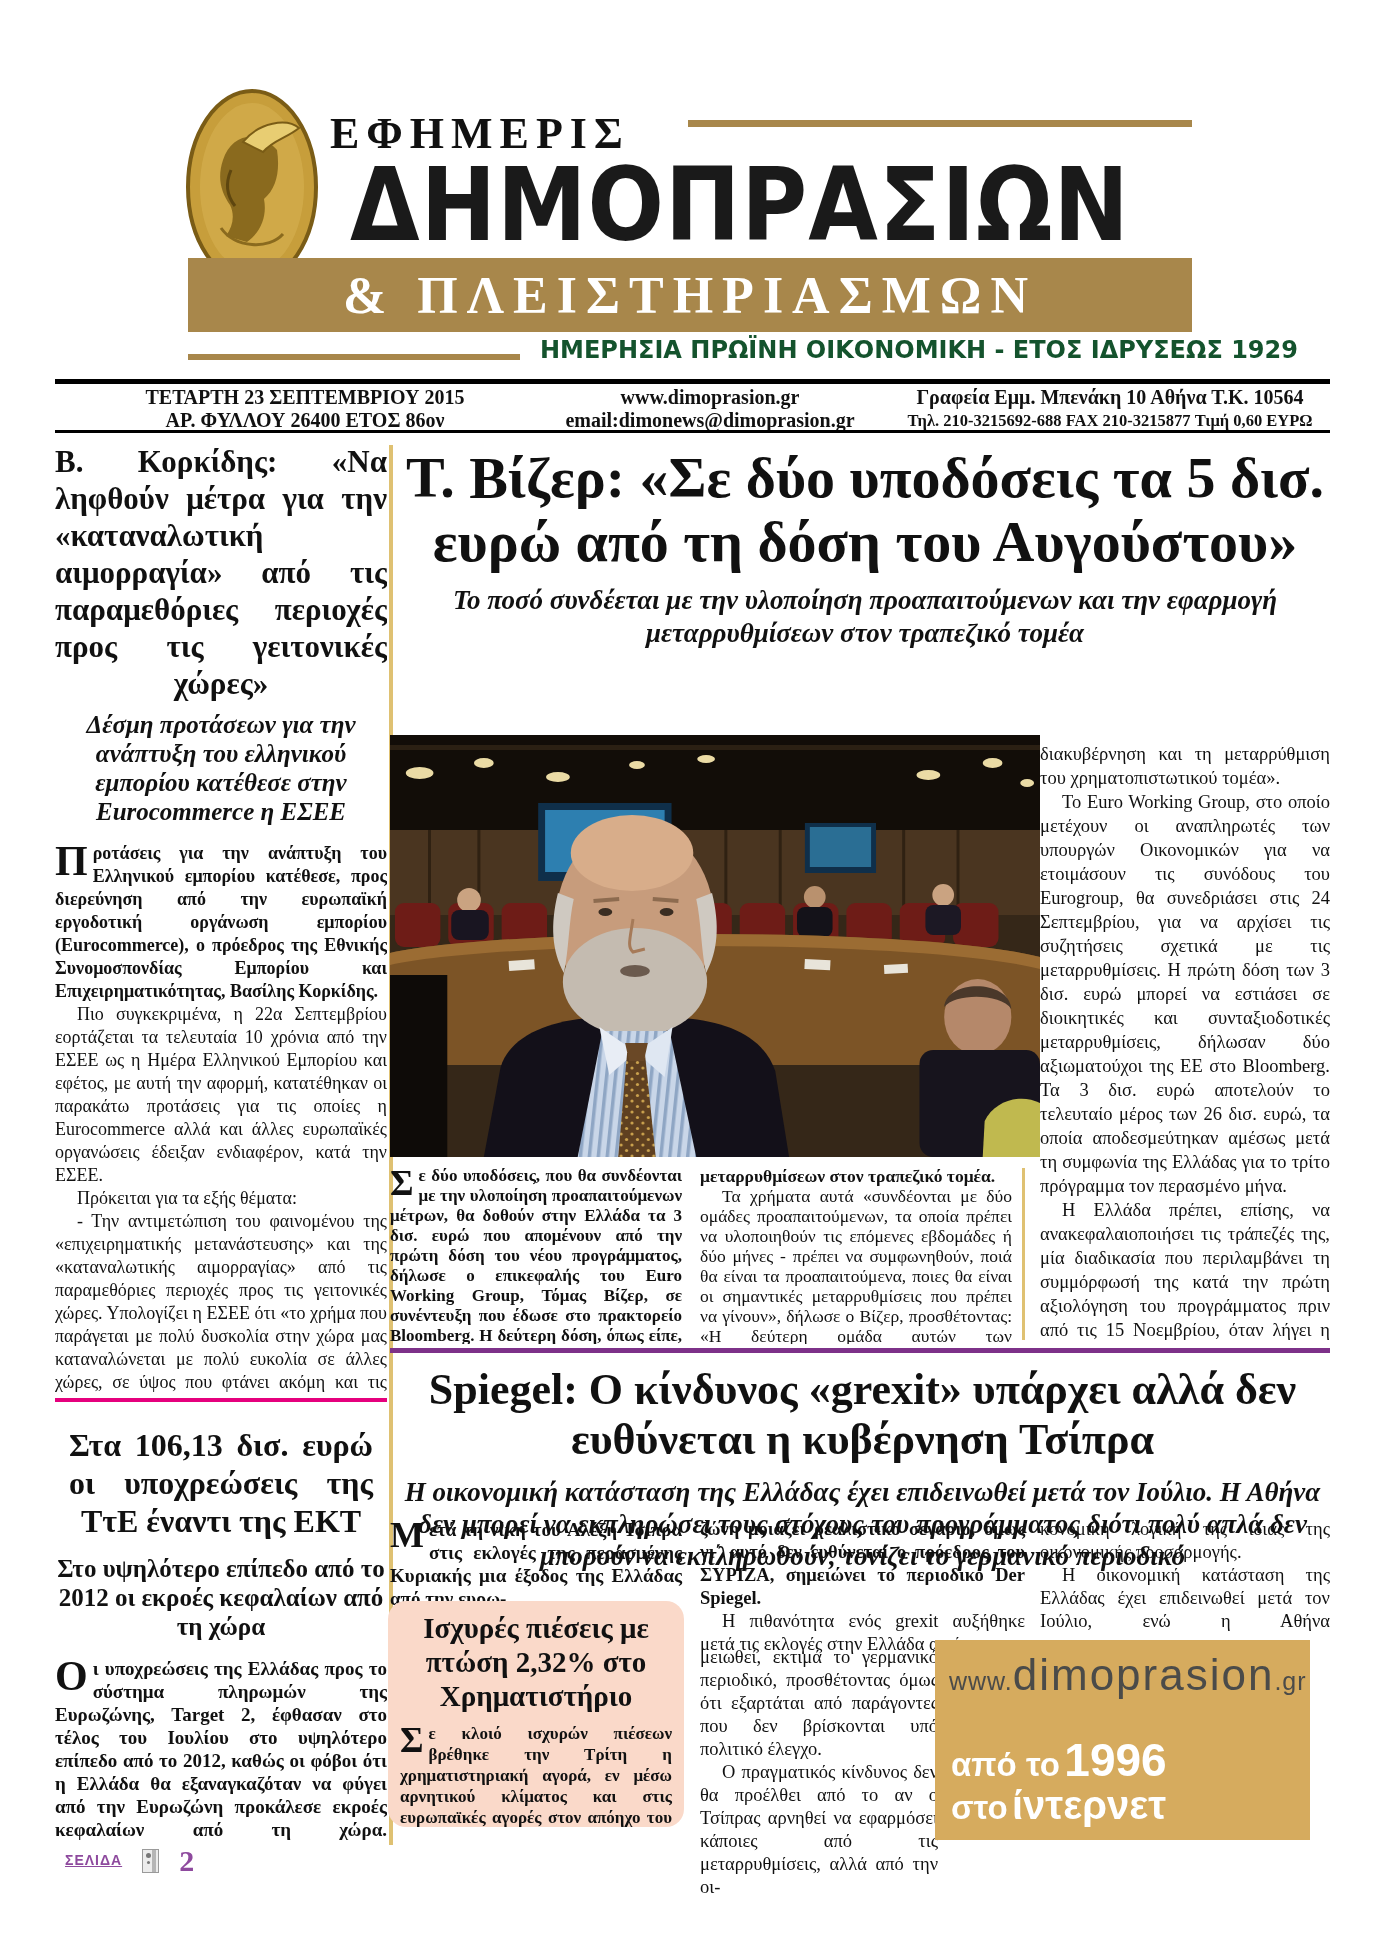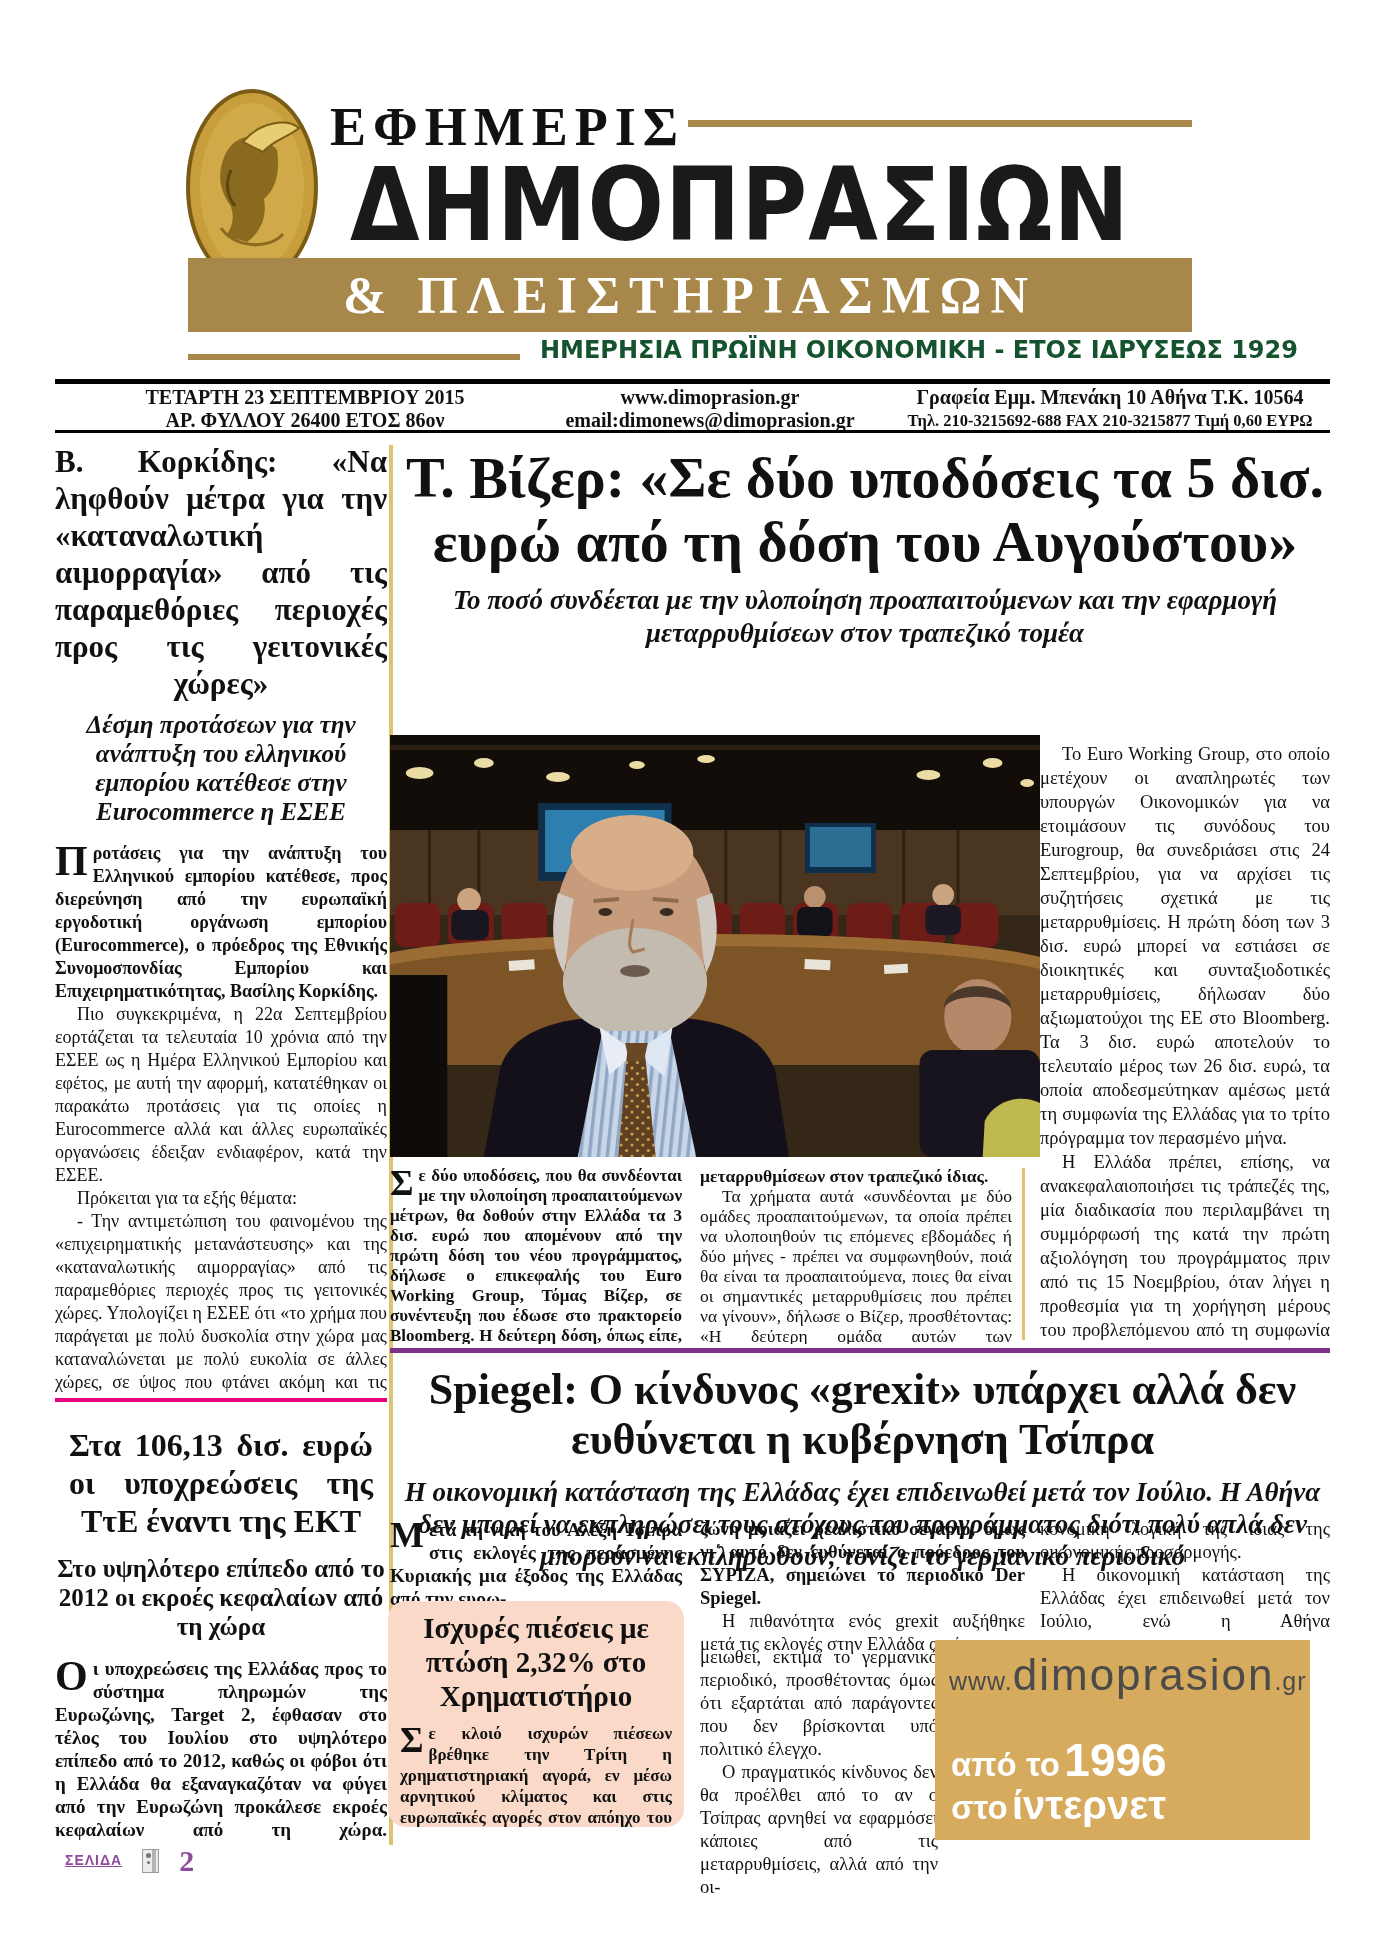--- a/index.html
+++ b/index.html
@@ -5,21 +5,21 @@
   html,body{margin:0;padding:0;background:#e8e8e8;}
   #page{position:relative;width:1380px;height:1953px;background:#fff;margin:0 auto;
         font-family:"Liberation Serif","DejaVu Serif",serif;color:#111;overflow:hidden;}
   .abs{position:absolute;}
   p{margin:0;}
   .just{text-align:justify;}
   .indent{text-indent:22px;}
   .bold{font-weight:bold;}
 
   
-  #kicker{left:330px;top:96px;font-size:54px;font-weight:bold;letter-spacing:7px;}
+  #kicker{left:330px;top:108px;font-size:44px;font-weight:bold;letter-spacing:7px;}
   #kicker-rule{left:688px;top:120px;width:504px;height:7px;background:#a8874b;}
   #main-title{left:350px;top:146px;width:845px;font-family:"DejaVu Sans","Liberation Sans",sans-serif;
               font-weight:bold;font-size:90px;letter-spacing:1px;color:#1a1a1a;white-space:nowrap;
               transform:scaleY(1.12);transform-origin:top left;}
   #gold-band{left:188px;top:258px;width:1004px;height:74px;background:#a8874b;
              display:flex;align-items:center;justify-content:center;}
   #gold-band .sub{color:#fff;font-weight:bold;font-size:52px;letter-spacing:9px;white-space:nowrap;}
   #tagline-rule{left:188px;top:354px;width:332px;height:6px;background:#a8874b;}
   #tagline{left:540px;top:336px;width:652px;font-family:"DejaVu Sans","Liberation Sans",sans-serif;
            font-weight:bold;font-size:24px;white-space:nowrap;color:#14532d;}
@@ -262,29 +262,30 @@
       <path d="M246,184 C243,204 240,212 246,217 L258,214" stroke="#a67a58" stroke-width="3" fill="none"></path>
       <path d="M190,422 L215,296 L283,296 L310,422 Z" fill="url(#shirtStripes)"></path>
       <path d="M212,292 L249,317 L222,340 Z" fill="#e8edf5"></path>
       <path d="M286,292 L249,317 L278,342 Z" fill="#dfe7f2"></path>
       <path d="M240,318 L258,318 L269,422 L231,422 Z" fill="url(#tiePat)"></path>
       <path d="M238,308 L261,308 L257,326 L242,326 Z" fill="#6a4826"></path>
     </svg>
   </div>
 
   <div class="abs just" id="vizer-col3">
+    <p>διακυβέρνηση και τη μεταρρύθμιση του χρηματοπιστωτικού τομέα».</p>
     <p class="indent">Το Euro Working Group, στο οποίο μετέχουν οι αναπληρωτές των υπουργών Οικονομικών για να ετοιμάσουν τις συνόδους του Eurogroup, θα συνεδριάσει στις 24 Σεπτεμβρίου, για να αρχίσει τις συζητήσεις σχετικά με τις μεταρρυθμίσεις. Η πρώτη δόση των 3 δισ. ευρώ μπορεί να εστιάσει σε διοικητικές και συνταξιοδοτικές μεταρρυθμίσεις, δήλωσαν δύο αξιωματούχοι της ΕΕ στο Bloomberg. Τα 3 δισ. ευρώ αποτελούν το τελευταίο μέρος των 26 δισ. ευρώ, τα οποία αποδεσμεύτηκαν αμέσως μετά τη συμφωνία της Ελλάδας για το τρίτο πρόγραμμα τον περασμένο μήνα.</p>
     <p class="indent"><span>Η Ελλάδα πρέπει, επίσης, να ανακεφαλαιοποιήσει τις τράπεζές της, μία διαδικασία που περιλαμβάνει τη συμμόρφωσή της κατά την πρώτη αξιολόγηση του προγράμματος πριν από τις 15 Νοεμβρίου, όταν λήγει η προθεσμία για τη χορήγηση μέρους του προβλεπόμενου από τη συμφωνία ποσού των 25 δισ. ευρώ στις τράπεζες, α-</span></p>
   </div>
 
   <div class="abs just" id="vizer-col1">
     <p><span class="dc sm">Σ</span><span>ε δύο υποδόσεις, που θα συνδέονται με την υλοποίηση προαπαιτούμενων μέτρων, θα δοθούν στην Ελλάδα τα 3 δισ. ευρώ που απομένουν από την πρώτη δόση του νέου προγράμματος, δήλωσε ο επικεφαλής του Euro Working Group, Τόμας Βίζερ, σε συνέντευξη που έδωσε στο πρακτορείο Bloomberg. Η δεύτερη δόση, όπως είπε, θα συνδεθεί με την εφαρμογή</span></p>
   </div>
   <div class="abs just" id="vizer-col2">
-    <p class="bold">μεταρρυθμίσεων στον τραπεζικό ίδιας.</p>
+    <p class="bold">μεταρρυθμίσεων στον τραπεζικό τομέα.</p>
     <p class="indent">Τα χρήματα αυτά «συνδέονται με δύο ομάδες προαπαιτούμενων, τα οποία πρέπει να υλοποιηθούν τις επόμενες εβδομάδες ή δύο μήνες - πρέπει να συμφωνηθούν, ποιά θα είναι τα προαπαιτούμενα, ποιες θα είναι οι σημαντικές μεταρρυθμίσεις που πρέπει να γίνουν», δήλωσε ο Βίζερ, προσθέτοντας: «Η δεύτερη ομάδα αυτών των προαπαιτούμενων θα συνδεθεί με τη</p>
   </div>
 
   <div class="abs" id="spiegel-head">
     <h2>Spiegel: Ο κίνδυνος «grexit» υπάρχει αλλά δεν ευθύνεται η κυβέρνηση Τσίπρα</h2>
     <div class="deck">Η οικονομική κατάσταση της Ελλάδας έχει επιδεινωθεί μετά τον Ιούλιο. Η Αθήνα δεν μπορεί να εκπληρώσει τους στόχους του προγράμματος διότι πολύ απλά δεν μπορούν να εκπληρωθούν, τονίζει το γερμανικό περιοδικό</div>
   </div>
 
   <div class="abs just" id="sp-col1">
     <p><span class="dc sm">Μ</span><span>ετά τη νίκη του Αλέξη Τσίπρα στις εκλογές της περασμένης Κυριακής μια έξοδος της Ελλάδας από την ευρω-</span></p>

